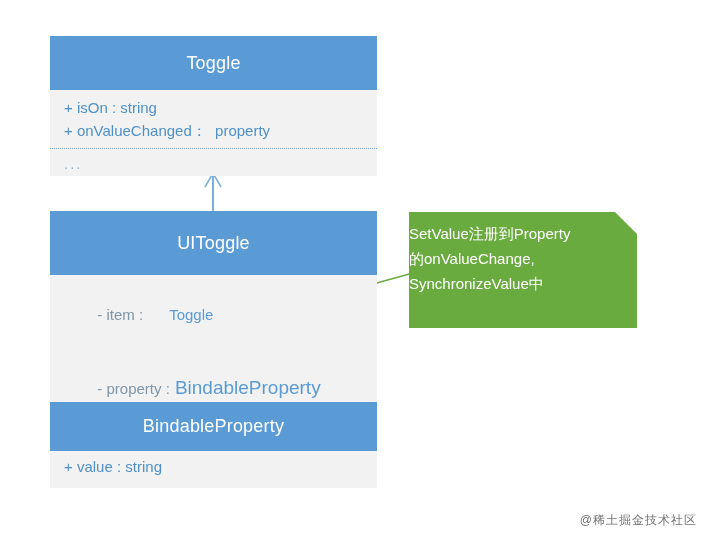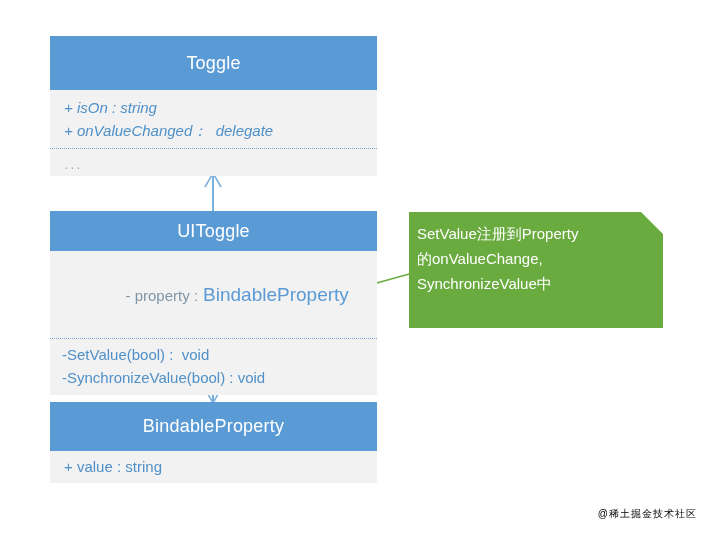--- a/index.html
+++ b/index.html
@@ -68,40 +68,40 @@
   .ellipsis {
     color: #9ab4cc;
     letter-spacing: 2px;
     font-size: 15px;
   }
 
   
   #class-toggle         { left: 50px; top: 36px;  width: 327px; }
   #class-toggle .uml-header      { height: 54px; }
   #class-uitoggle       { left: 50px; top: 211px; width: 327px; }
-  #class-uitoggle .uml-header    { height: 40px; }
+  #class-uitoggle .uml-header    { height: 64px; }
   #class-bindable       { left: 50px; top: 402px; width: 327px; }
   #class-bindable .uml-header    { height: 49px; }
 
   
   .conn {
     position: absolute;
     overflow: visible;
   }
 
   
   #note-green {
     position: absolute;
     left: 409px;
     top: 212px;
-    width: 254px;
+    width: 228px;
     height: 116px;
     background: #6aab3f;
     box-sizing: border-box;
-    padding: 9px 10px 0 8px;
+    padding: 9px 10px 0 0;
     color: #ffffff;
     font-size: 15px;
     line-height: 25px;
   }
   #note-green .fold {
     position: absolute;
     right: 0;
     top: 0;
     width: 0;
     height: 0;
@@ -111,23 +111,23 @@
   #note-green .note-text {
     position: relative;
     z-index: 2;
   }
   .note-line { white-space: nowrap; }
 
   
   #watermark {
     position: absolute;
     right: 16px;
-    bottom: 22px;
-    color: #000000;
-    font-size: 10px;
+    bottom: 14px;
+    color: #737373;
+    font-size: 12px;
     letter-spacing: 1px;
     user-select: none;
   }
 </style>
 </head>
 <body>
 
 <div id="canvas">
 
   <svg class="conn" style="left:180px; top:168px; width:70px; height:48px;" viewBox="0 0 70 48">
@@ -139,33 +139,36 @@
     <line x1="33" y1="0" x2="33" y2="36" stroke="#5b9bd5" stroke-width="1.6"></line>
     <polyline points="25,23 33,37 41,23" fill="none" stroke="#7fb0dc" stroke-width="1.6"></polyline>
   </svg>
 
   <svg class="conn" style="left:373px; top:266px; width:42px; height:26px;" viewBox="0 0 42 26">
     <line x1="0" y1="18" x2="40" y2="7" stroke="#6aab3f" stroke-width="1.4"></line>
   </svg>
 
   <div class="uml-class" id="class-toggle">
     <div class="uml-header">Toggle</div>
-    <div class="uml-section" style="padding-top:6px;padding-bottom:6px;font-style:italic;">
+    <div class="uml-section" style="padding-top:6px;padding-bottom:6px;">
       <div class="uml-row">+ isOn : string</div>
-      <div class="uml-row">+ onValueChanged：  delegate</div>
+      <div class="uml-row">+ onValueChanged：  property</div>
     </div>
     <div class="uml-section" style="height:28px;padding-top:3px;">
       <div class="uml-row ellipsis">...</div>
     </div>
   </div>
 
   <div class="uml-class" id="class-uitoggle">
     <div class="uml-header">UIToggle</div>
     <div class="uml-section" style="padding-top:5px;padding-bottom:3px;">
-      <div class="uml-row" style="line-height:26px;text-align:center;">
+      <div class="uml-row">
+        <span class="attr-name">- item :</span><span class="attr-type" style="padding-left:26px;">Toggle</span>
+      </div>
+      <div class="uml-row" style="line-height:26px;">
         <span class="attr-name">- property :</span><span class="big-type" style="padding-left:5px;">BindableProperty</span>
       </div>
     </div>
     <div class="uml-section" style="padding-top:4px;padding-bottom:6px;padding-left:12px;">
       <div class="uml-row">-SetValue(bool) :  void</div>
       <div class="uml-row">-SynchronizeValue(bool) : void</div>
     </div>
   </div>
 
   <div class="uml-class" id="class-bindable">

